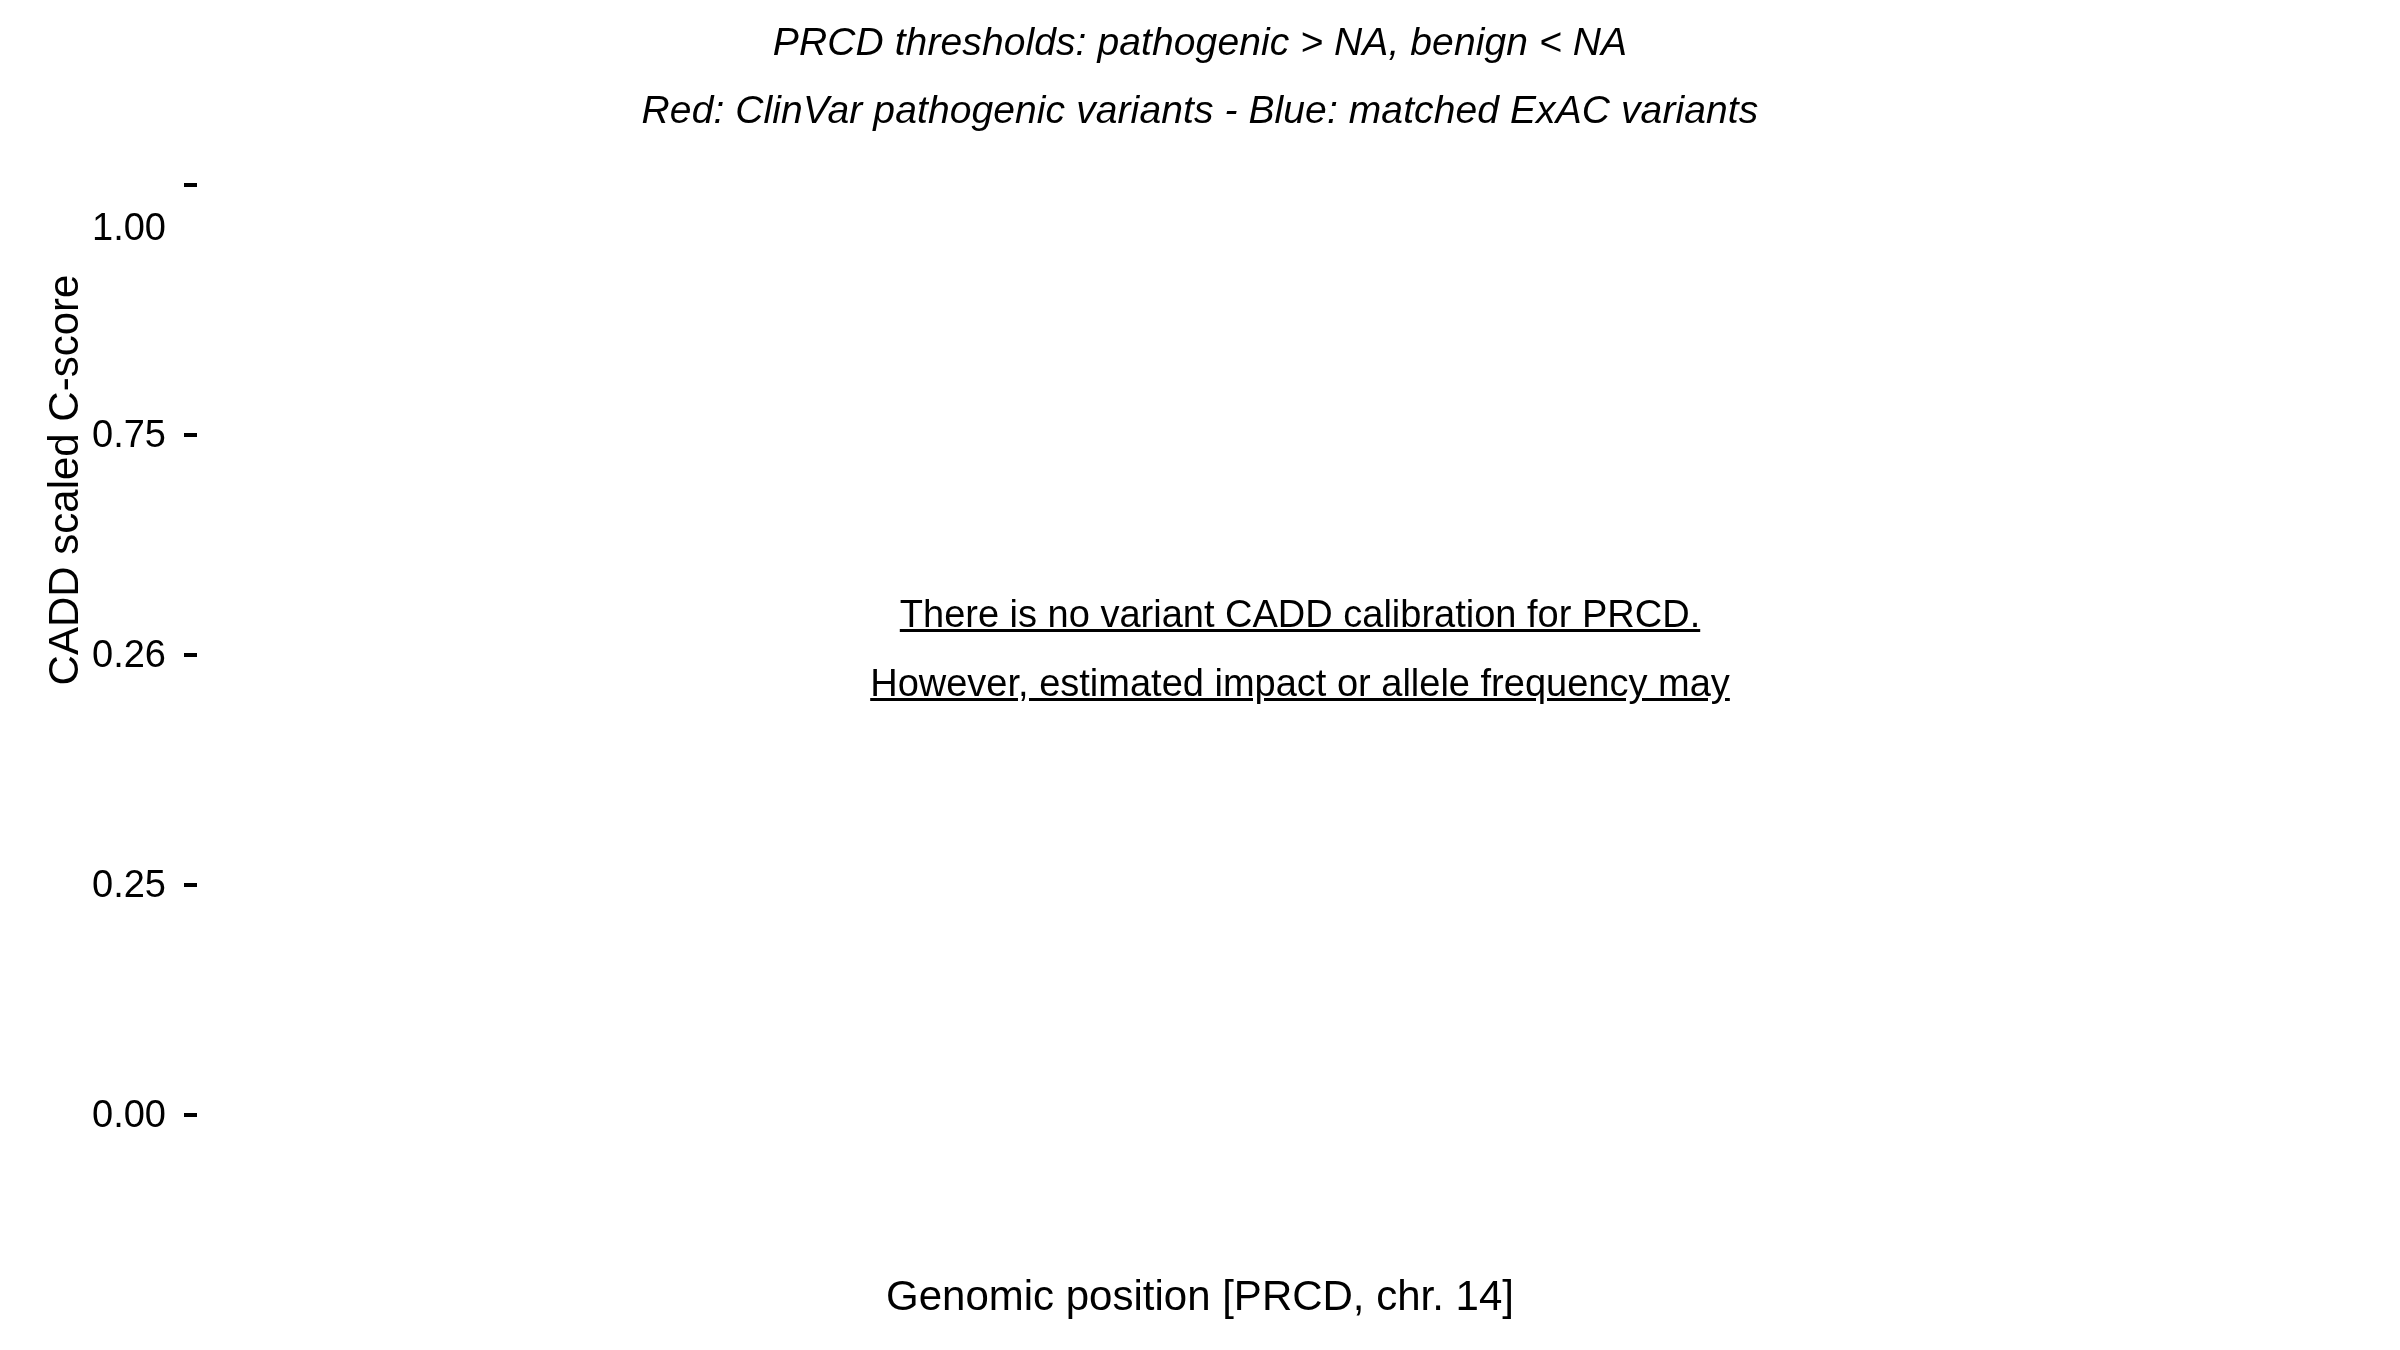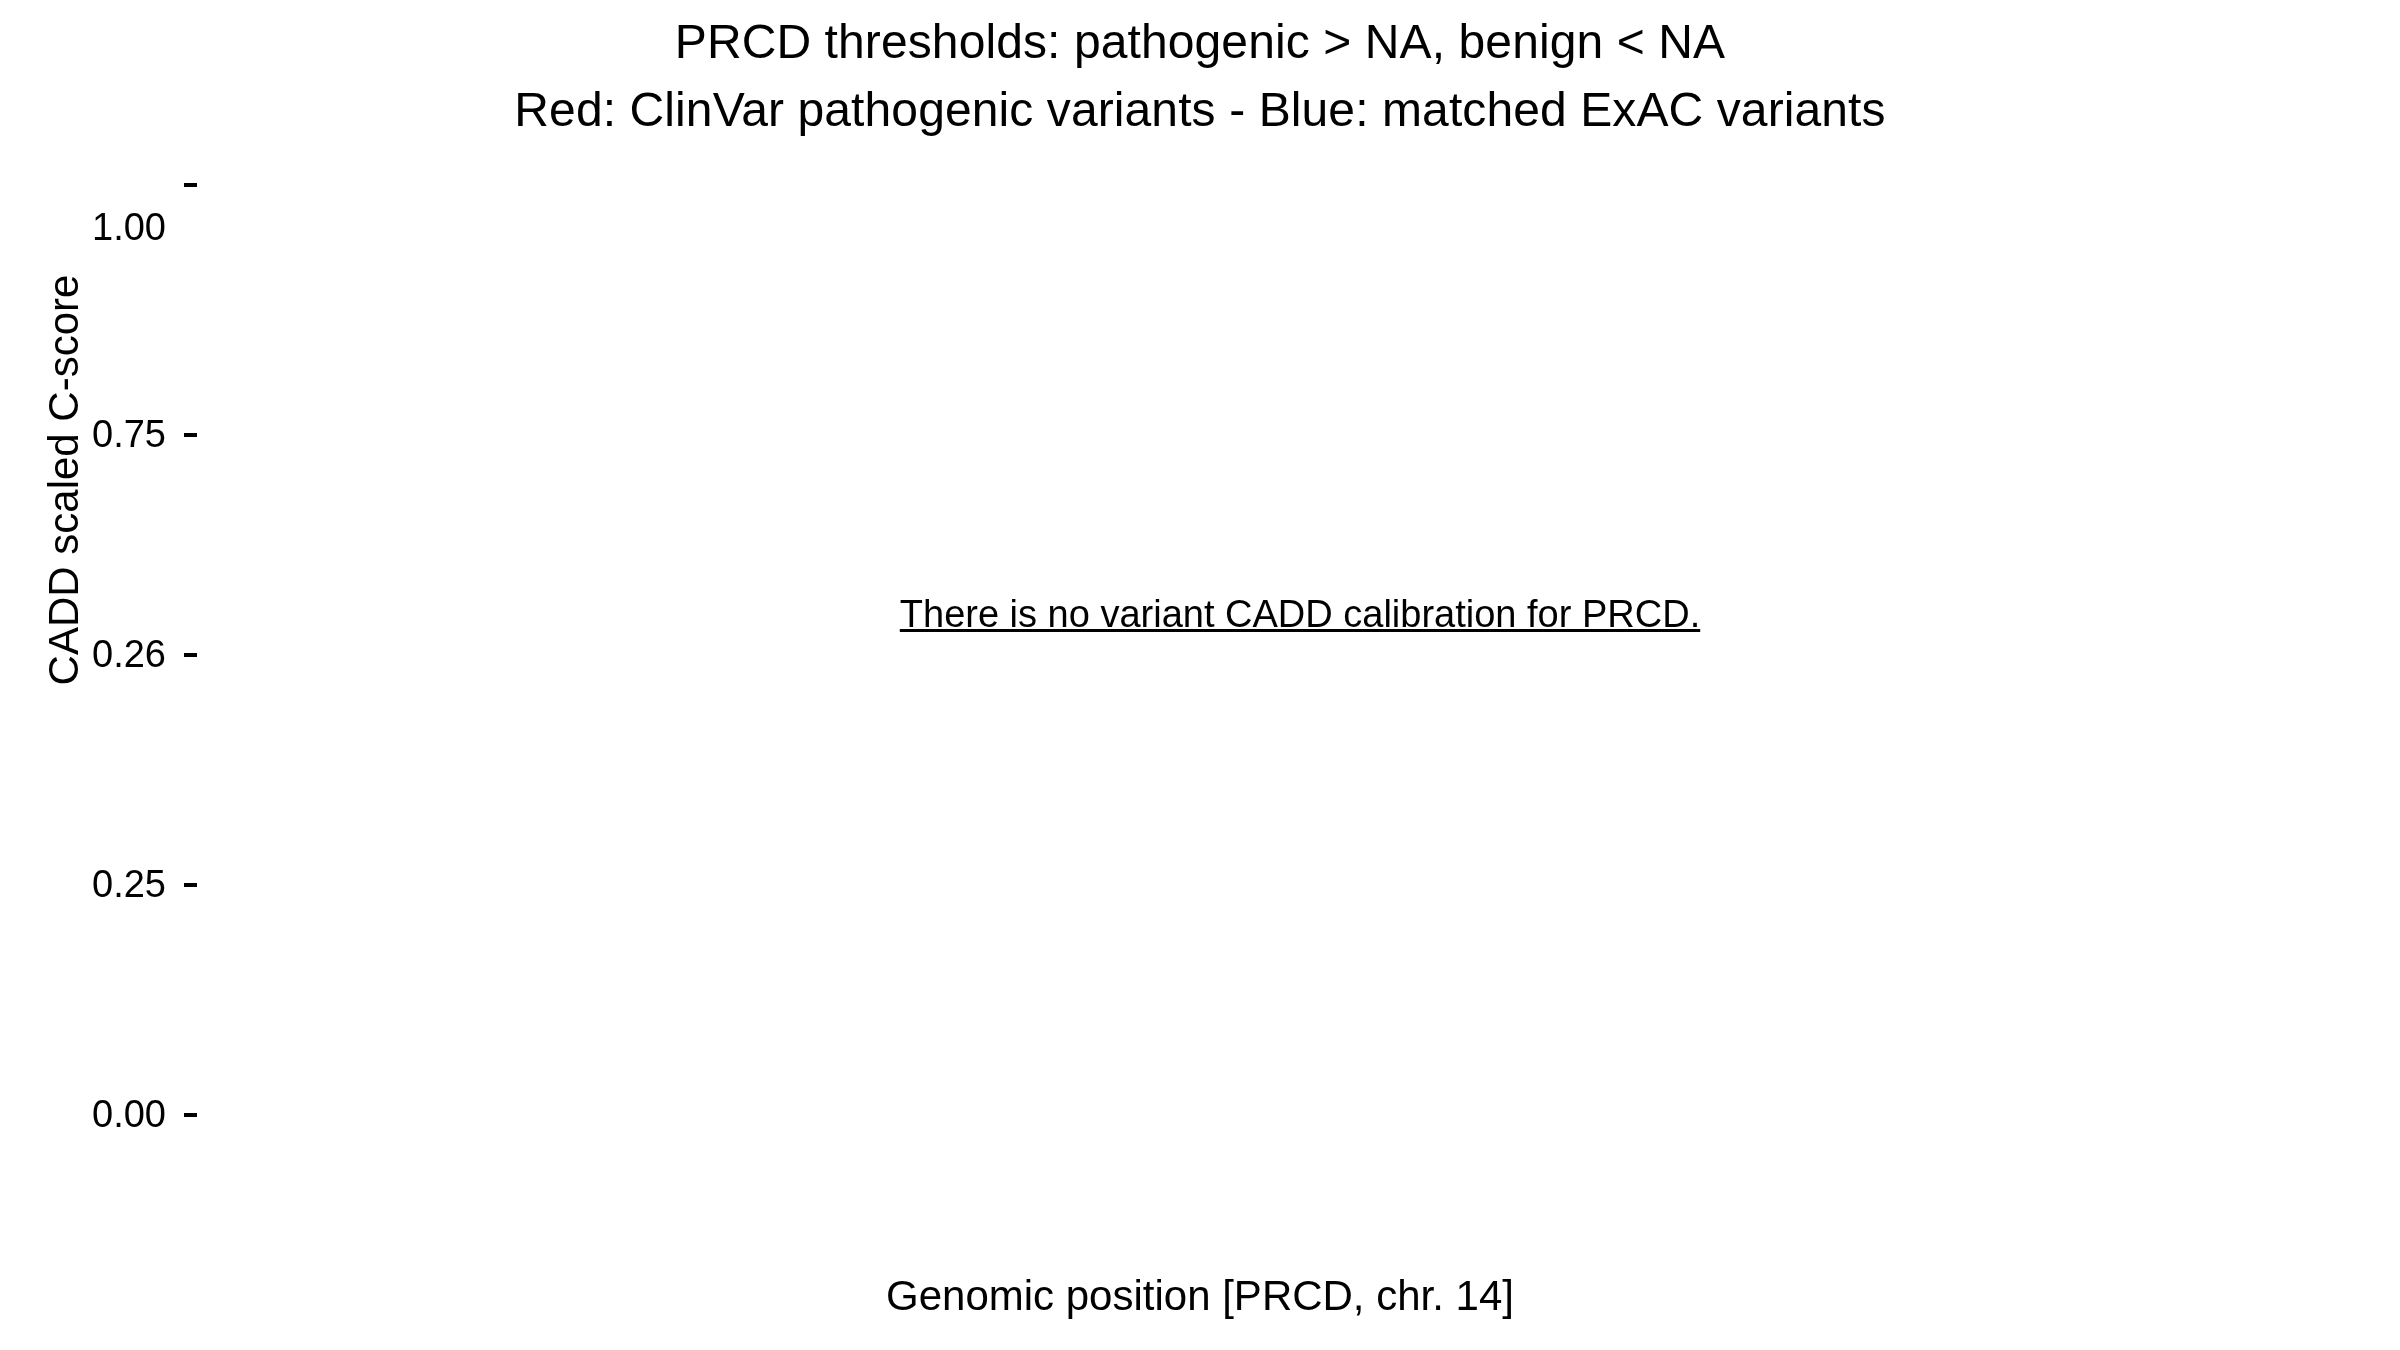--- a/index.html
+++ b/index.html
@@ -23,24 +23,25 @@
 
   
   .title-block {
     position: absolute;
     top: 8px;
     left: 0;
     width: 2400px;
     text-align: center;
   }
   .title-line {
-    font-size: 48px;
+    font-size: 39px;
     line-height: 68px;
     letter-spacing: 0.1px;
     white-space: pre;
+    font-style: italic;
   }
 
   
   .ylabel {
     position: absolute;
     left: -316px;
     top: 456px;
     width: 760px;
     text-align: center;
     font-size: 42px;
@@ -125,19 +126,20 @@
     <div class="ytick-mark" style="top: 468px;"></div>
 
     <div class="ytick" style="top: 678px;">0.25</div>
     <div class="ytick-mark" style="top: 698px;"></div>
 
     <div class="ytick" style="top: 908px;">0.00</div>
     <div class="ytick-mark" style="top: 928px;"></div>
 
     <div class="annotation">
       <div class="annotation-line">There is no variant CADD calibration for PRCD.</div>
+      <div class="annotation-line">However, estimated impact or allele frequency may</div>
     </div>
 
   </div>
 
   <div class="xlabel">Genomic position [PRCD, chr. 14]</div>
 
 </div>
 
 </body></html>

